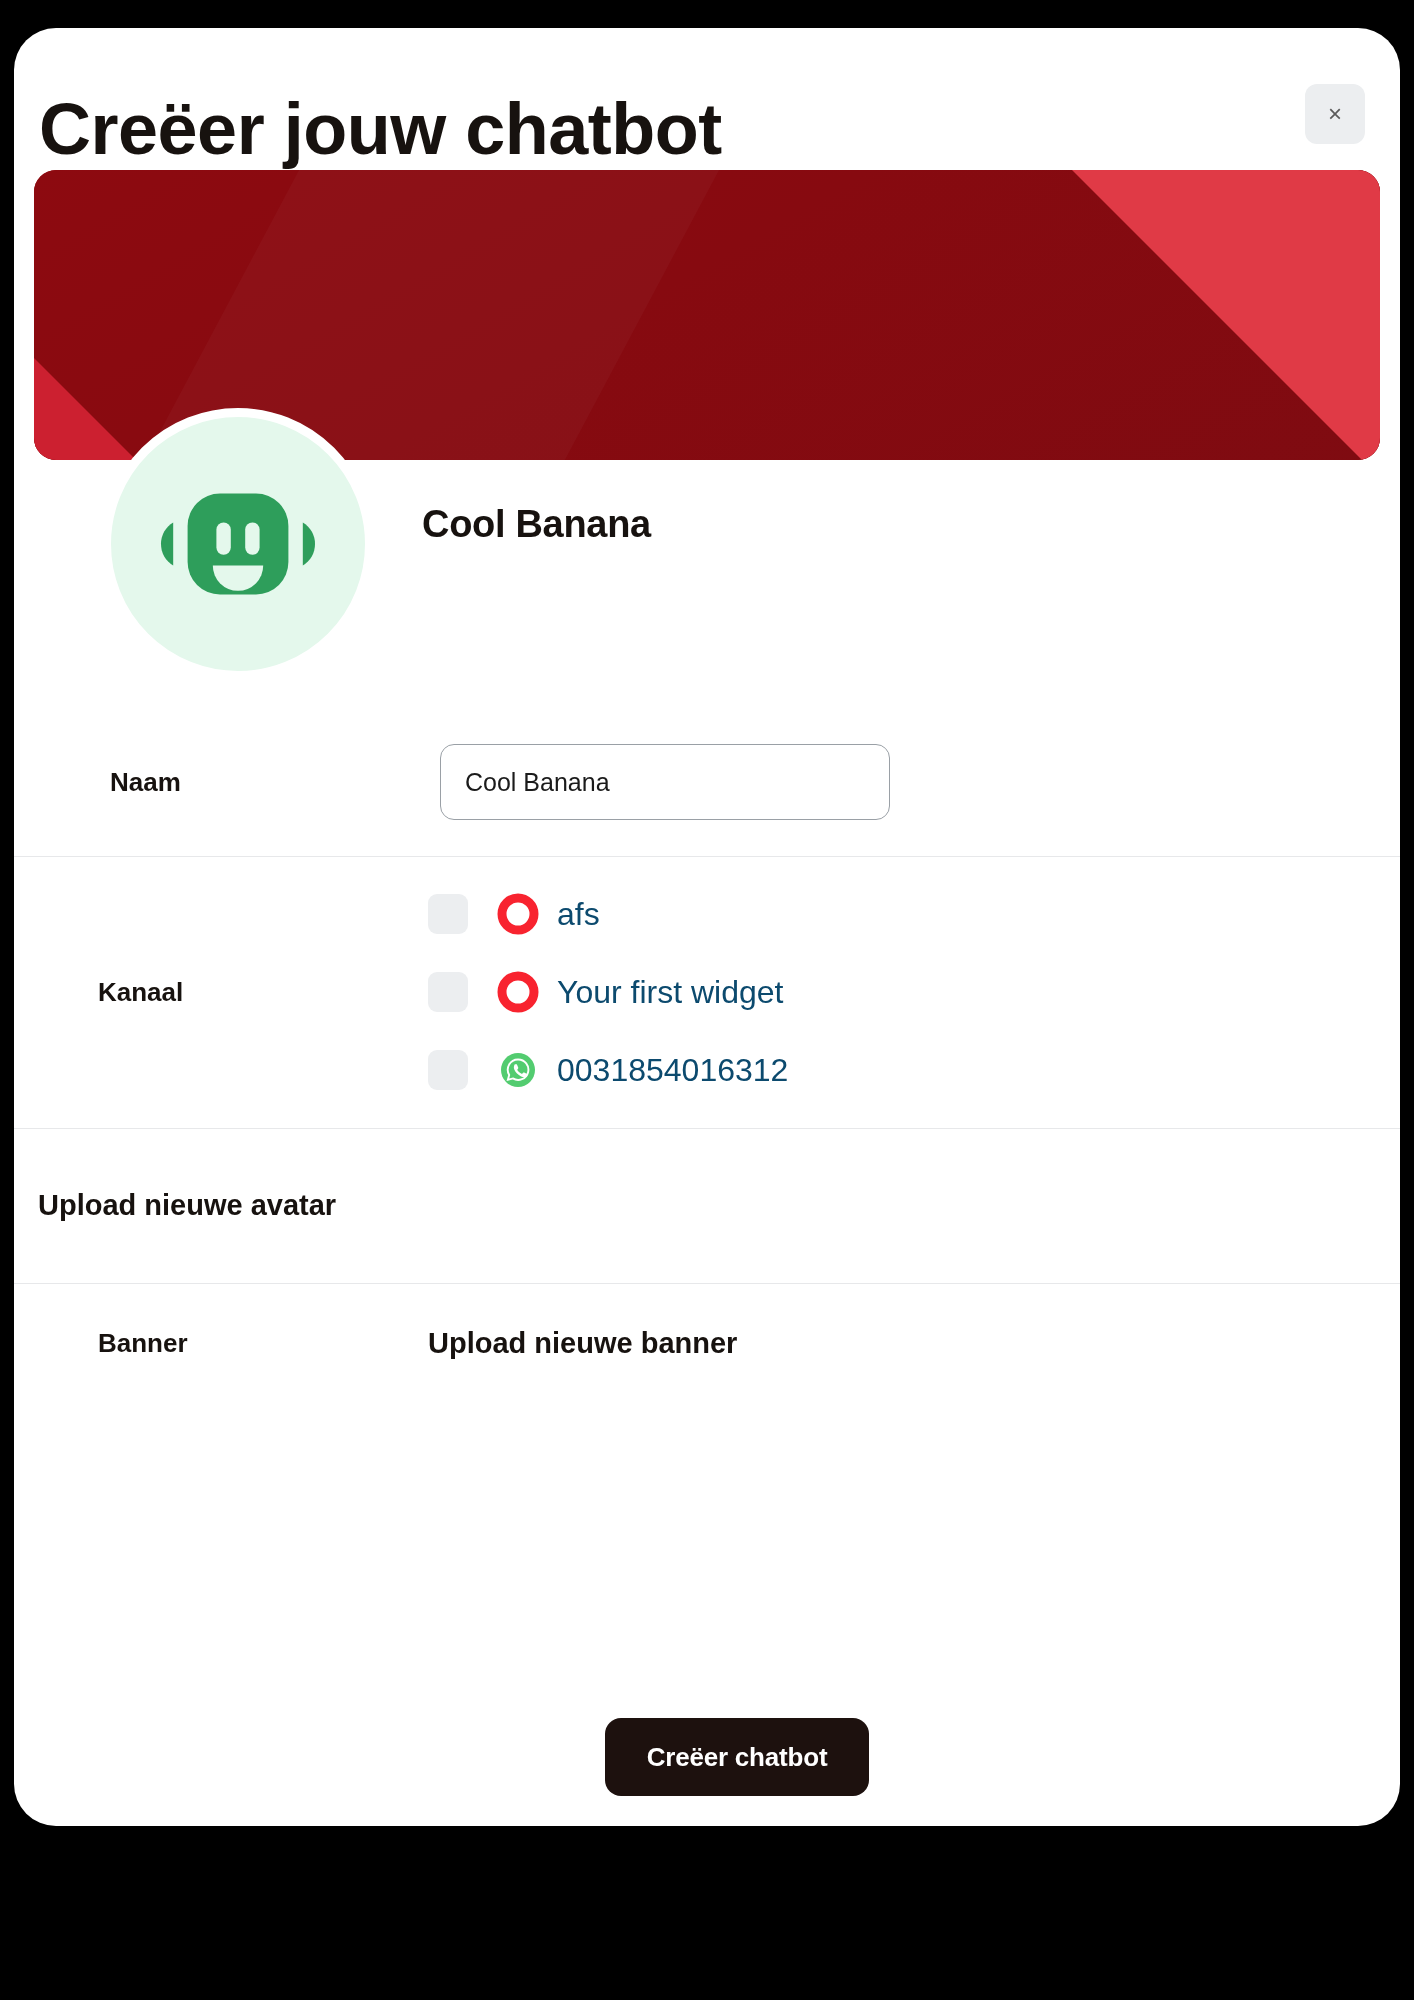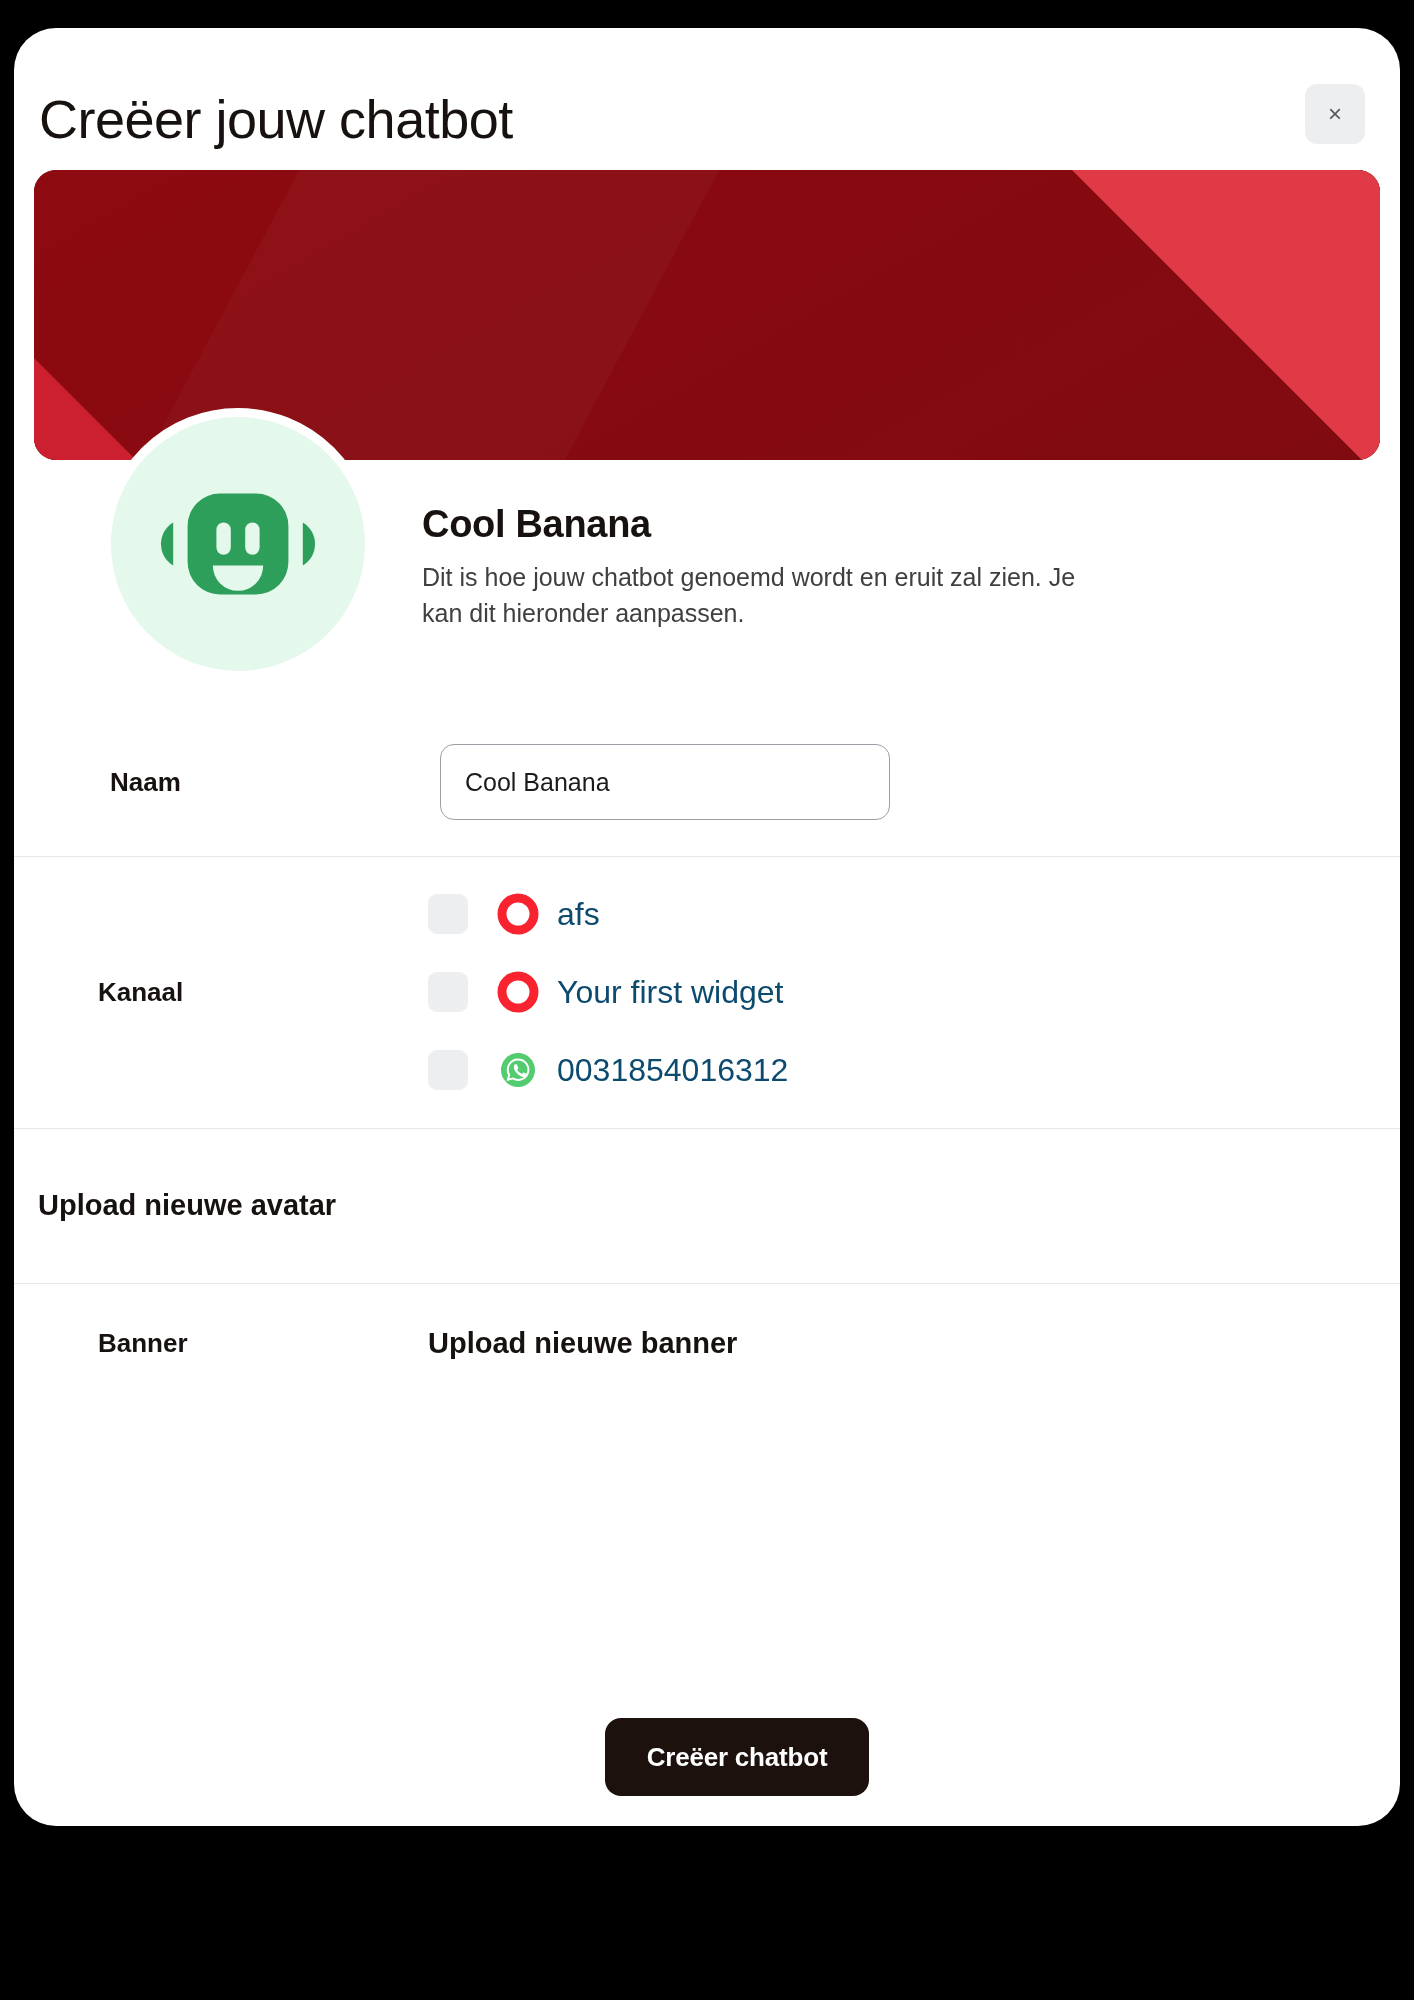--- a/index.html
+++ b/index.html
@@ -29,22 +29,22 @@
 
   
   .modal-header {
     position: relative;
     height: 170px;
   }
   .modal-title {
     position: absolute;
     left: 25px;
     top: 60px;
-    font-size: 54px;
-    font-weight: 400;
+    font-size: 72px;
+    font-weight: 700;
     color: #17120f;
     letter-spacing: -0.5px;
     white-space: nowrap;
     text-align: right;
   }
   .close-btn {
     position: absolute;
     right: 35px;
     top: 56px;
     width: 60px;
@@ -291,24 +291,20 @@
               <path d="M86 38 a14 14 0 0 1 0 24 z"></path>
             </g>
             <rect x="38" y="38" width="8" height="18" rx="4" fill="#e4f8ec"></rect>
             <rect x="54" y="38" width="8" height="18" rx="4" fill="#e4f8ec"></rect>
             <path d="M36 62 h28 a14 14 0 0 1 -28 0 z" fill="#e4f8ec"></path>
           </svg>
         </span>
       </div>
       <div class="identity-text">
         <div class="identity-name">Cool Banana</div>
-        <div class="identity-desc">
-          <span>Dit is hoe jouw chatbot genoemd wordt en eruit zal zien.</span>
-          <span>Je kan dit hieronder aanpassen.</span>
-        </div>
       </div>
     </div>
 
     <div class="form">
 
       <div class="row row-naam">
         <div class="row-label">Naam</div>
         <div class="row-content">
           <input class="name-input" type="text" value="Cool Banana" style="">
         </div>

